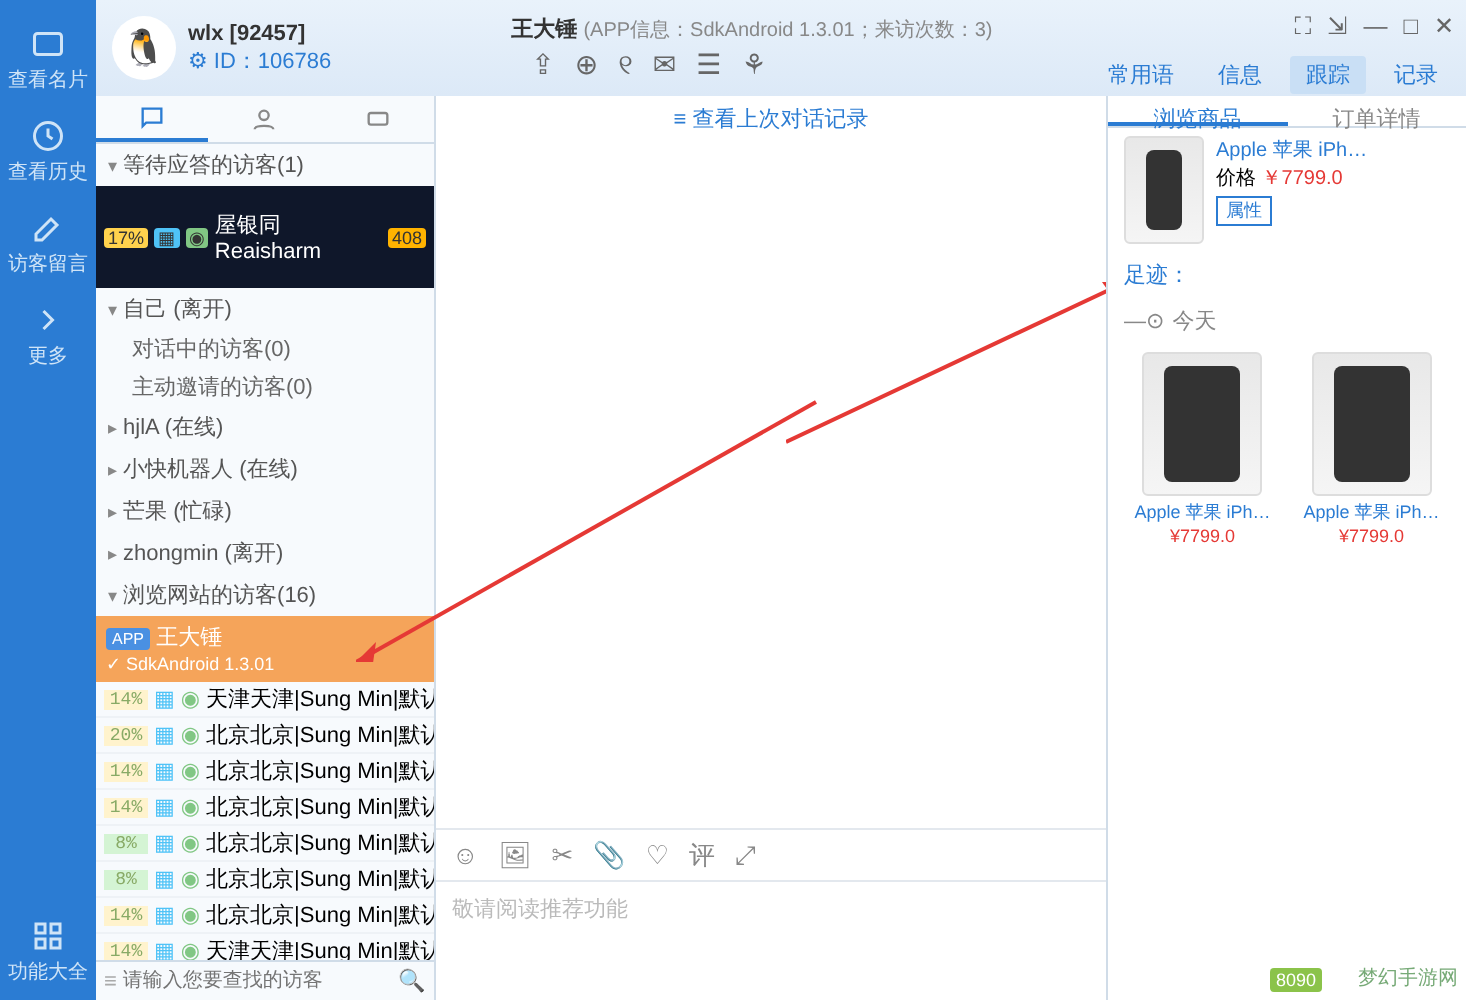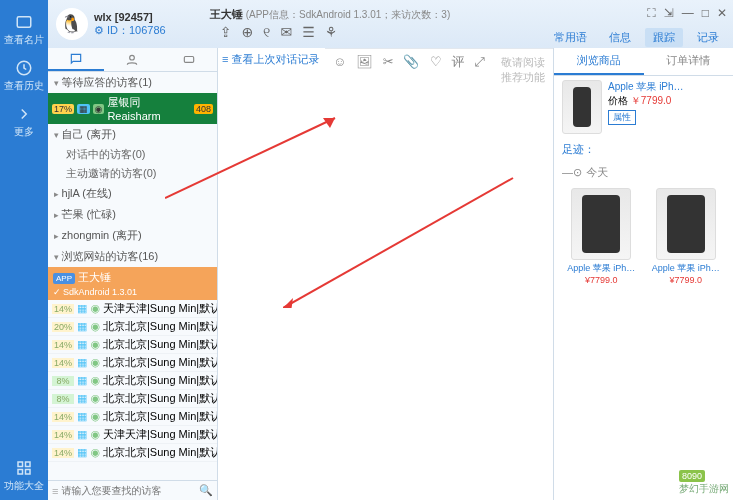--- a/index.html
+++ b/index.html
@@ -6,95 +6,101 @@
 body { width: 733px; height: 500px; background: #fff; overflow: hidden; position: relative; }
 
 .left-nav { position: absolute; left: 0; top: 0; width: 48px; height: 500px; background: #2b7cd3; display: flex; flex-direction: column; align-items: center; padding-top: 8px; }
 .nav-item { width: 40px; height: 44px; display: flex; flex-direction: column; align-items: center; justify-content: center; color: #cfe4f7; font-size: 10px; cursor: pointer; margin-bottom: 2px; }
 .nav-item svg { width: 18px; height: 18px; margin-bottom: 2px; }
 .nav-label { font-size: 10px; }
 
 .header { position: absolute; left: 48px; top: 0; right: 0; height: 48px; background: linear-gradient(#e9f2fb,#dce9f7); display: flex; align-items: center; padding: 0 8px; }
 .avatar { width: 32px; height: 32px; border-radius: 16px; background: #fff; display: flex; align-items: center; justify-content: center; font-size: 18px; }
 .user-block { margin-left: 6px; font-size: 11px; color: #333; }
-.title-block { margin-left: 44px; font-size: 11px; color: #333; }
+.title-block { margin-left: 90px; font-size: 11px; color: #333; }
 .title-block .sub { color: #888; font-size: 10px; }
 .toolbar-icons { margin-left: 10px; display: flex; gap: 10px; color: #666; }
 .toolbar-icons span { cursor: pointer; font-size: 14px; }
 .win-btns { position: absolute; right: 6px; top: 6px; display: flex; gap: 8px; font-size: 12px; color: #666; }
 .win-btns span { cursor: pointer; }
 .top-tabs { position: absolute; right: 6px; top: 28px; display: flex; gap: 6px; font-size: 11px; }
 .top-tabs .tab { padding: 2px 8px; color: #2b7cd3; cursor: pointer; }
 .top-tabs .tab.active { background: #c9dff5; border-radius: 2px; }
 
 .visitor-panel { position: absolute; left: 48px; top: 48px; width: 170px; bottom: 0; border-right: 1px solid #d0dce8; background: #f7fafd; display: flex; flex-direction: column; font-size: 11px; }
 .vp-tabs { height: 24px; display: flex; border-bottom: 1px solid #d0dce8; }
 .vp-tabs .vtab { flex: 1; display: flex; align-items: center; justify-content: center; color: #888; cursor: pointer; }
 .vp-tabs .vtab.active { color: #2b7cd3; border-bottom: 2px solid #2b7cd3; }
 .vp-body { flex: 1; overflow: hidden; }
 .grp { padding: 3px 6px; color: #555; cursor: pointer; display: flex; align-items: center; gap: 3px; }
 .grp::before { content: "▸"; font-size: 9px; color: #888; }
 .grp.open::before { content: "▾"; }
 .sub-item { padding: 2px 6px 2px 18px; color: #666; }
-.red-row { background: #15803d; color: #fff; padding: 2px 4px; display: flex; align-items: center; gap: 3px; }
+.red-row { background: #0f172a; color: #fff; padding: 12px 4px; display: flex; align-items: center; gap: 3px; }
 .badge { display: inline-block; background: #ffd24d; color: #333; font-size: 9px; padding: 0 2px; border-radius: 2px; }
 .badge2 { background: #4fc3f7; }
 .badge3 { background: #81c784; }
 .vrow { display: flex; align-items: center; padding: 1px 4px; gap: 3px; border-bottom: 1px solid #eef2f6; white-space: nowrap; overflow: hidden; }
-.pct { font-size: 9px; background: #fff3cd; color: #8a6; padding: 0 2px; min-width: 22px; text-align: center; }
+.pct { font-size: 9px; background: #fff3cd; color: #8a6; padding: 0 2px; min-width: 22px; text-align: center; font-family: Liberation Mono, monospace; }
 .pct.g { background: #d4f4d4; }
 .pct.y { background: #fff3cd; }
 .sel-row { background: #f5a45a; color: #fff; padding: 3px 5px; }
 .app-badge { background: #4a90e2; color: #fff; font-size: 8px; padding: 1px 3px; border-radius: 2px; }
 .search-row { border-top: 1px solid #d0dce8; padding: 3px 4px; display: flex; align-items: center; gap: 3px; color: #aaa; }
 .search-row input { flex: 1; border: none; outline: none; font-size: 10px; background: transparent; }
 
-.chat-area { position: absolute; left: 218px; top: 48px; right: 180px; bottom: 0; display: flex; flex-direction: row; background: #fff; }
+.chat-area { position: absolute; left: 218px; top: 48px; right: 180px; bottom: 0; display: flex; flex-direction: column; background: #fff; }
 .chat-top-link { text-align: center; padding: 4px; font-size: 11px; color: #2b7cd3; cursor: pointer; }
 .chat-body { flex: 1; position: relative; }
 .chat-toolbar { height: 26px; border-top: 1px solid #e3e8ee; display: flex; align-items: center; gap: 10px; padding: 0 8px; color: #888; font-size: 13px; }
 .chat-input { flex: 0 0 60px; border-top: 1px solid #e3e8ee; padding: 6px 8px; color: #bbb; font-size: 11px; }
 
 .right-panel { position: absolute; right: 0; top: 48px; width: 180px; bottom: 0; border-left: 1px solid #d0dce8; background: #fff; font-size: 11px; overflow: hidden; }
-.rp-tabs { display: flex; height: 28px; border-bottom: 1px solid #d0dce8; }
+.rp-tabs { display: flex; height: 16px; border-bottom: 1px solid #d0dce8; }
 .rp-tabs .rtab { flex: 1; text-align: center; line-height: 24px; color: #888; cursor: pointer; }
 .rp-tabs .rtab.active { color: #2b7cd3; border-bottom: 2px solid #2b7cd3; }
 .rp-section-title { color: #2b7cd3; padding: 4px 8px; }
 .prod-row { display: flex; gap: 6px; padding: 4px 8px; }
 .prod-img { width: 40px; height: 54px; background: linear-gradient(#e8e8e8,#f5f5f5); border: 1px solid #ddd; border-radius: 3px; position: relative; }
 .prod-img::after { content:""; position:absolute; inset:6px 10px; background:#333; border-radius:4px; }
 .prod-img.dark::after { background:#111; }
 .prod-info { flex: 1; font-size: 10px; }
 .prod-name { color: #2b7cd3; }
 .prod-price { color: #e53935; }
 .prop-btn { display: inline-block; border: 1px solid #2b7cd3; color: #2b7cd3; font-size: 9px; padding: 0 4px; margin-top: 2px; cursor: pointer; }
 .timeline { padding: 4px 8px; color: #888; display: flex; align-items: center; gap: 4px; }
 .prod-grid { display: flex; gap: 6px; padding: 4px 8px; }
 .prod-card { flex: 1; text-align: center; font-size: 9px; }
 .prod-card .prod-img { width: 60px; height: 72px; margin: 0 auto 2px; }
 
-.watermark { position: absolute; right: 4px; bottom: 4px; font-size: 10px; color: #7a7; display: flex; align-items: flex-start; gap: 0; flex-direction: column; }
+.watermark { position: absolute; right: 4px; bottom: 4px; font-size: 10px; color: #7a7; display: flex; align-items: flex-end; gap: 18px; }
 .watermark .logo { background: #8bc34a; color: #fff; padding: 1px 3px; font-size: 9px; border-radius: 2px; }
 </style>
 </head>
 <body>
 
 <div class="left-nav">
   <div class="nav-item">
       <svg viewBox="0 0 24 24" fill="none" stroke="currentColor" stroke-width="2">
         <rect x="3" y="5" width="18" height="14" rx="2"></rect>
       </svg>
       <span class="nav-label">查看名片</span>
     </div>
   <div class="nav-item">
       <svg viewBox="0 0 24 24" fill="none" stroke="currentColor" stroke-width="2">
         <circle cx="12" cy="12" r="9"></circle>
         <path d="M12 7v5l3 2"></path>
       </svg>
       <span class="nav-label">查看历史</span>
+    </div>
+  <div class="nav-item">
+      <svg viewBox="0 0 24 24" fill="none" stroke="currentColor" stroke-width="2">
+        <path d="M4 20h4l10-10-4-4L4 16v4z"></path>
+      </svg>
+      <span class="nav-label">访客留言</span>
     </div>
   <div class="nav-item">
       <svg viewBox="0 0 24 24" fill="none" stroke="currentColor" stroke-width="2">
         <path d="M9 6l6 6-6 6"></path>
       </svg>
       <span class="nav-label">更多</span>
     </div>
   <div style="flex:1"></div>
   <div class="nav-item">
       <svg viewBox="0 0 24 24" fill="none" stroke="currentColor" stroke-width="2">
@@ -165,20 +171,21 @@
       <span class="badge">17%</span>
       <span class="badge badge2">▦</span>
       <span class="badge badge3">◉</span>
       <span style="flex:1;overflow:hidden;">屋银同Reaisharm</span>
       <span class="badge" style="background:#ffb300;">408</span>
     </div>
     <div class="grp open">自己 (离开)</div>
     <div class="sub-item">对话中的访客(0)</div>
     <div class="sub-item">主动邀请的访客(0)</div>
     <div class="grp">hjlA (在线)</div>
+    <div class="grp">小快机器人 (在线)</div>
     <div class="grp">芒果 (忙碌)</div>
     <div class="grp">zhongmin (离开)</div>
     <div class="grp open">浏览网站的访客(16)</div>
     <div class="sel-row">
       <span class="app-badge">APP</span>
       <span>王大锤</span><br>
       <span style="font-size:9px;">✓ <span>SdkAndroid 1.3.01</span></span>
     </div>
     <div id="vrows">
         <div class="vrow">

